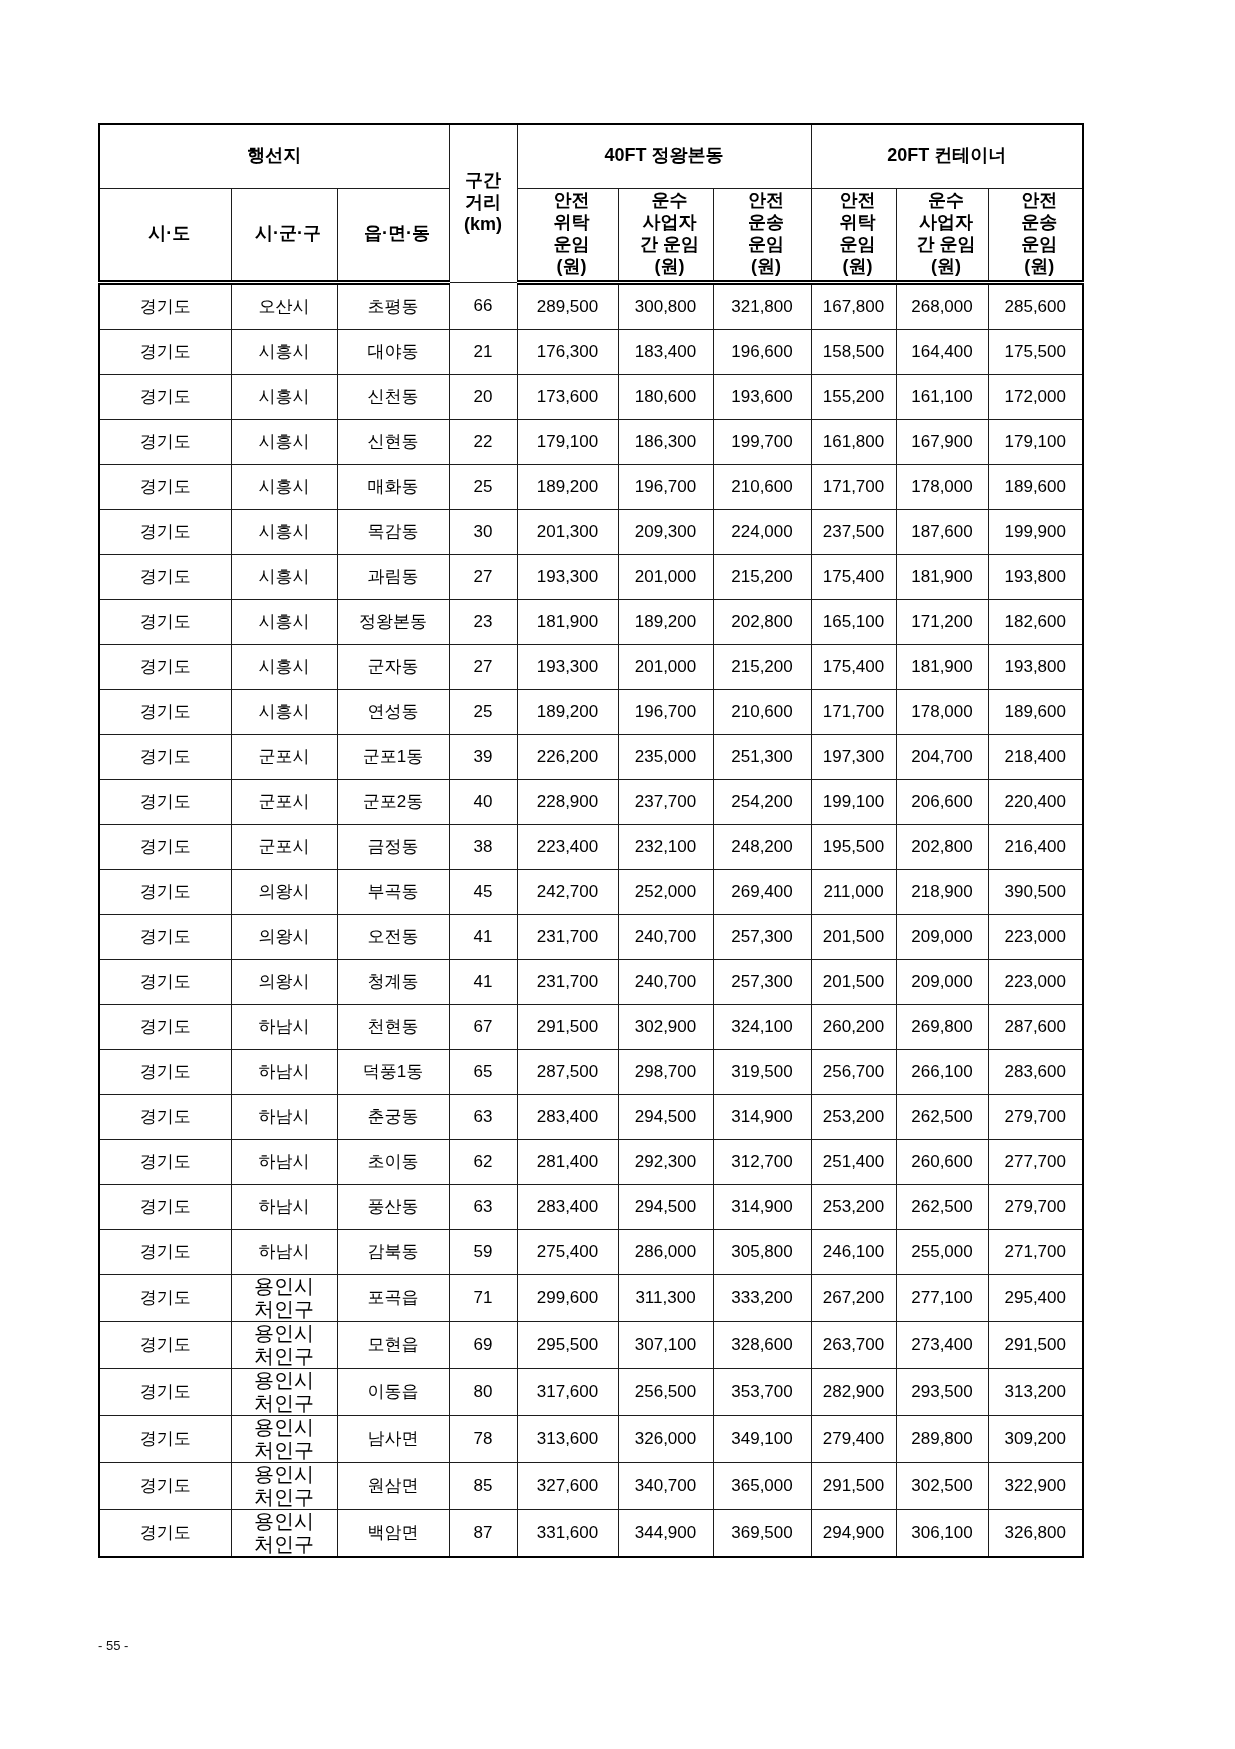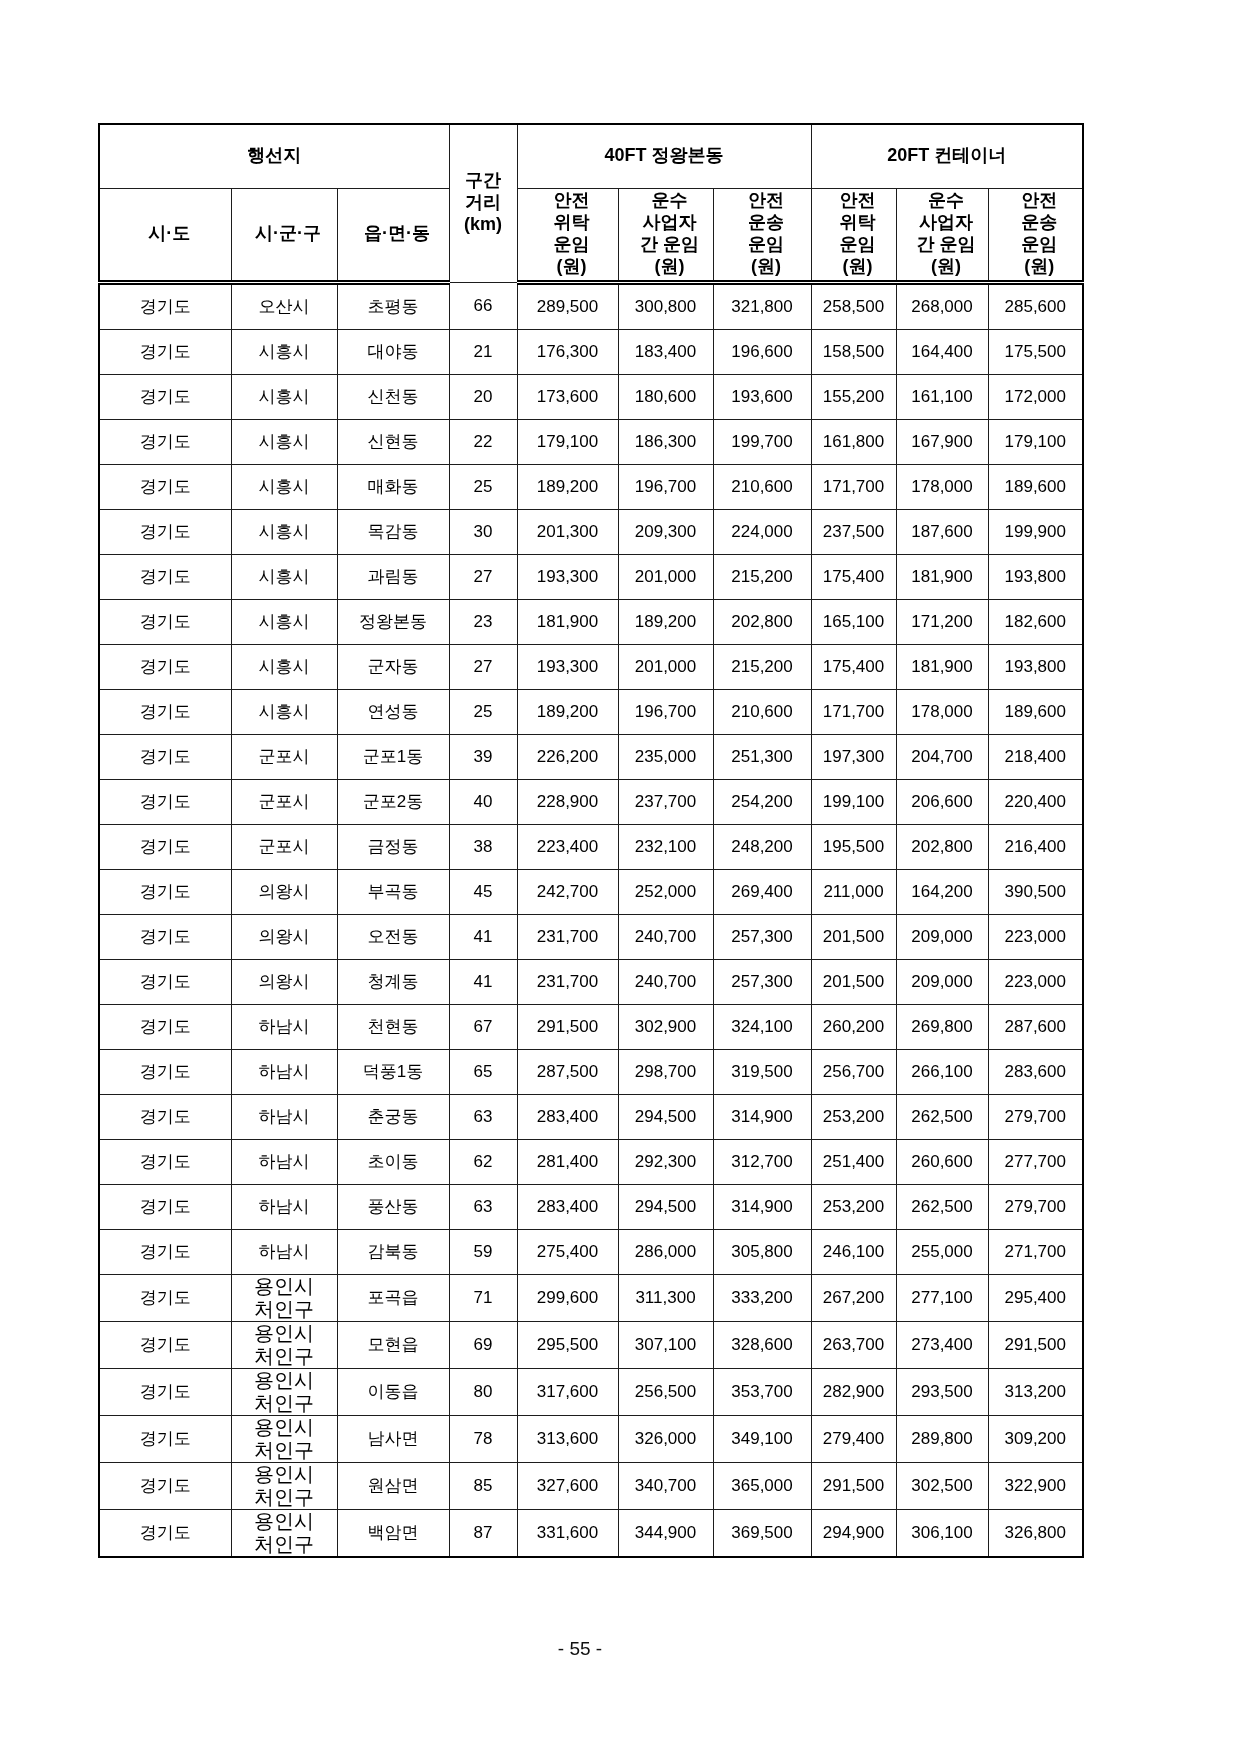--- a/index.html
+++ b/index.html
@@ -39,24 +39,23 @@
   tr.h2 th { border-bottom: 5px double #000; padding-left: 8px; }
   tbody td {
     height: 44px;
     font-size: 17px;
     line-height: 1.15;
   }
   .pre { white-space: pre-line; margin-top: 47px; }
   td.pre { font-size: 20px; }
   .footer {
     position: absolute;
-    left: 88px; top: 1638px;
+    left: 98px; top: 1638px;
     width: 984px;
-    text-align: center;
-    font-size: 19px;
+    font-size: 13px;
     color: #111;
   }
 </style>
 </head>
 <body>
 
 <div class="page">
 
   <table class="rates">
     <colgroup>
@@ -112,21 +111,21 @@
     </thead>
     <tbody>
         <tr>
           <td>경기도</td>
           <td>오산시</td>
           <td>초평동</td>
           <td>66</td>
           <td>289,500</td>
           <td>300,800</td>
           <td>321,800</td>
-          <td>258,500</td>
+          <td>167,800</td>
           <td>268,000</td>
           <td>285,600</td>
         </tr>
         <tr>
           <td>경기도</td>
           <td>시흥시</td>
           <td>대야동</td>
           <td>21</td>
           <td>176,300</td>
           <td>183,400</td>
@@ -269,21 +268,21 @@
         </tr>
         <tr>
           <td>경기도</td>
           <td>의왕시</td>
           <td>부곡동</td>
           <td>45</td>
           <td>242,700</td>
           <td>252,000</td>
           <td>269,400</td>
           <td>211,000</td>
-          <td>164,200</td>
+          <td>218,900</td>
           <td>390,500</td>
         </tr>
         <tr>
           <td>경기도</td>
           <td>의왕시</td>
           <td>오전동</td>
           <td>41</td>
           <td>231,700</td>
           <td>240,700</td>
           <td>257,300</td>

